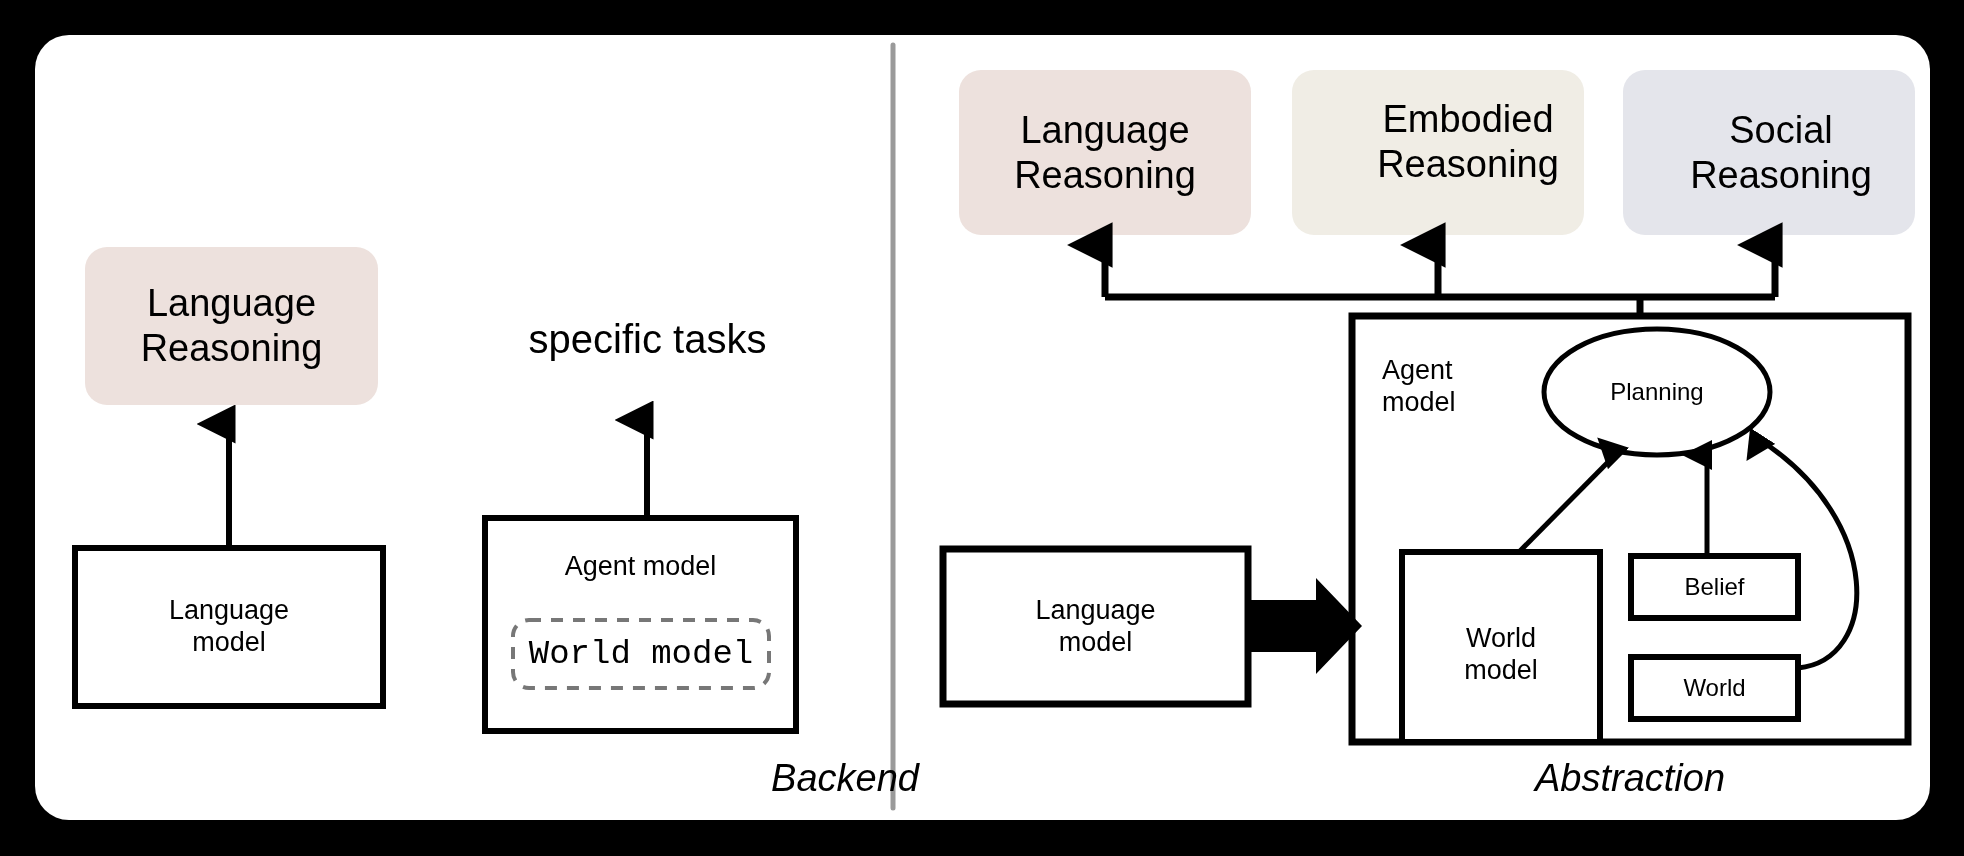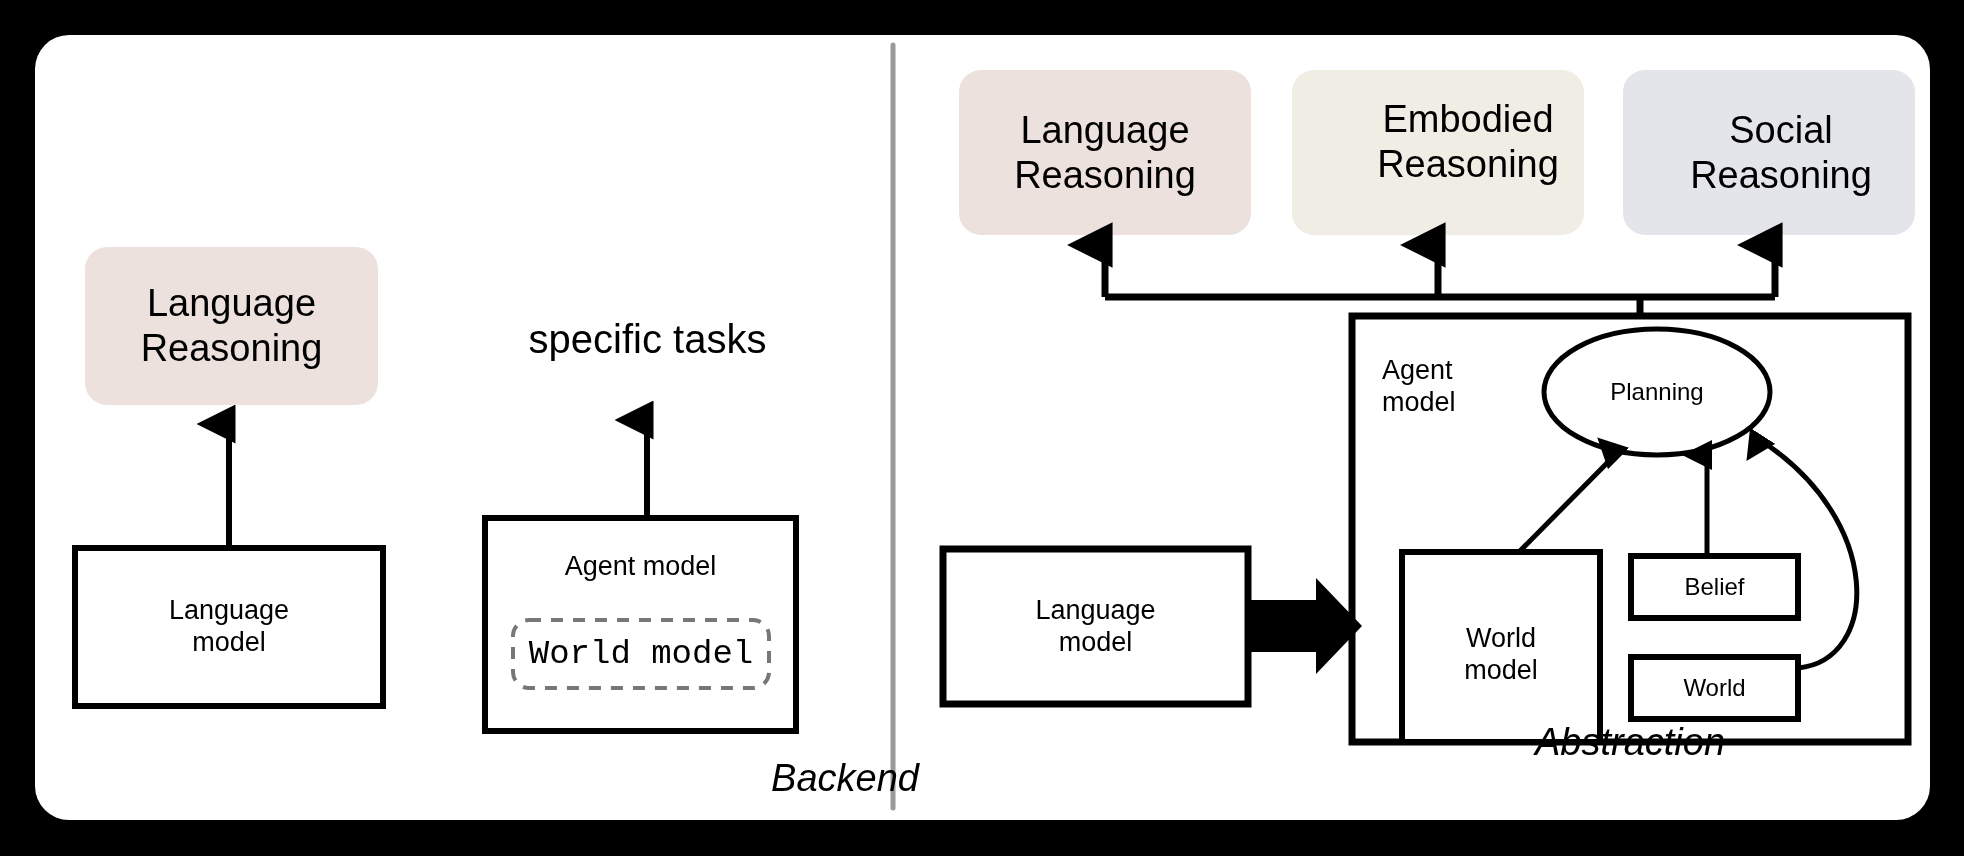--- a/index.html
+++ b/index.html
@@ -187,17 +187,17 @@
   </div>
 
   <div class="tbox f-32" style="left:1631px; top:556px; width:167px; height:62px;">
     <span>Belief</span>
   </div>
 
   <div class="tbox f-32" style="left:1631px; top:657px; width:167px; height:62px;">
     <span>World</span>
   </div>
 
-  <div class="tbox f-38 ital" style="left:1480px; top:714px; width:300px; height:56px;text-align:center;">
+  <div class="tbox f-38 ital" style="left:1480px; top:750px; width:300px; height:56px;text-align:center;">
     <span>Abstraction</span>
   </div>
 
 </div>
 
 </body></html>

